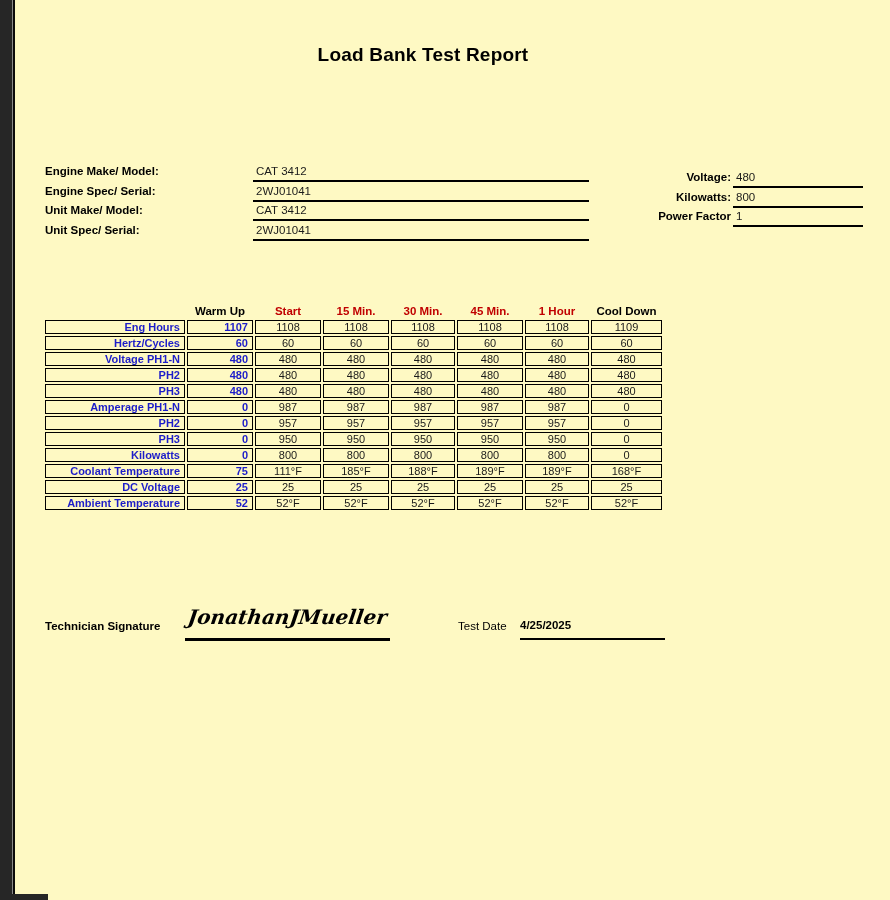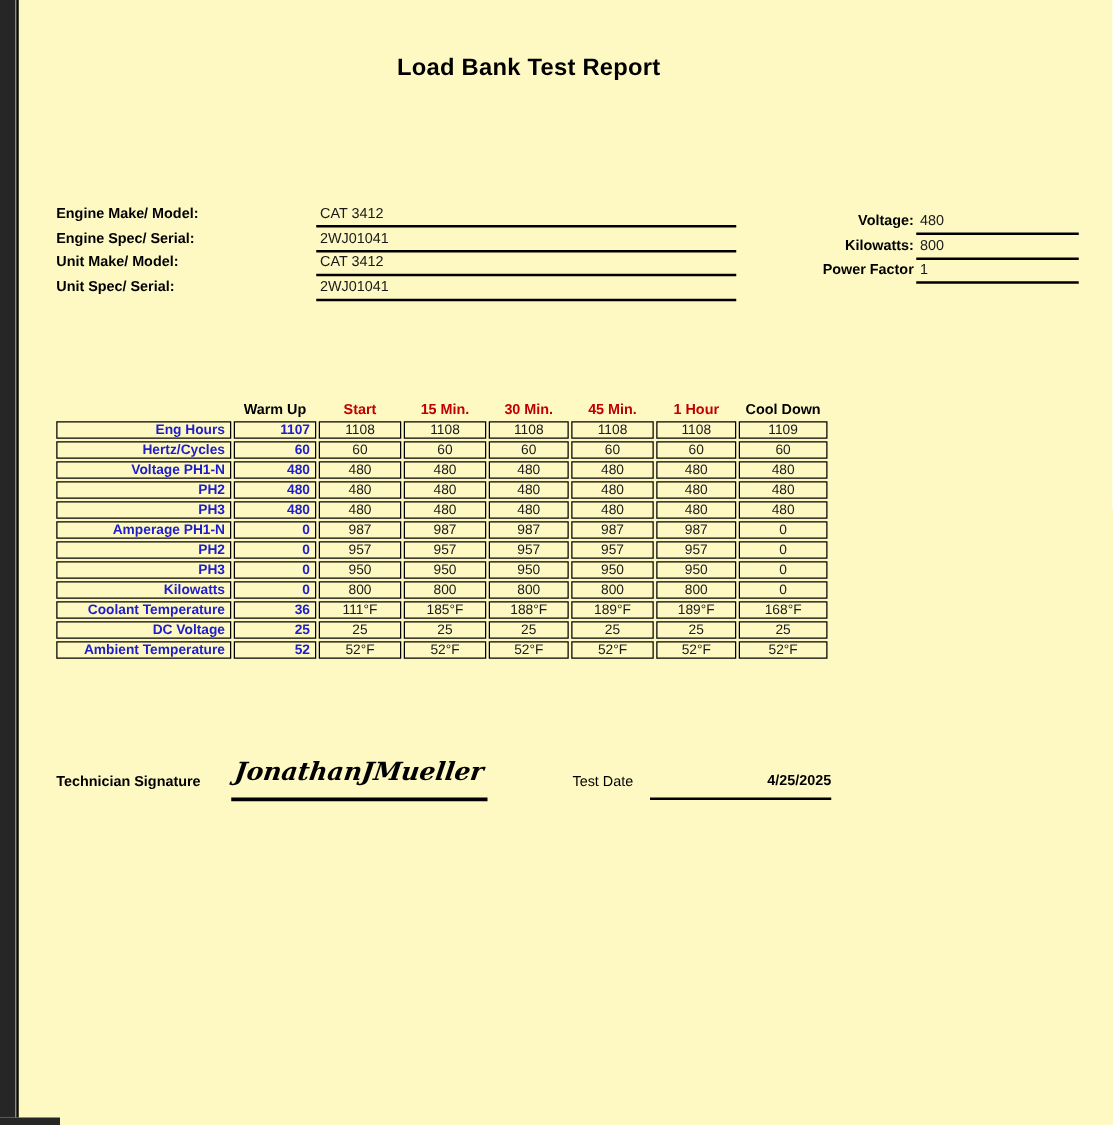--- a/index.html
+++ b/index.html
@@ -27,21 +27,21 @@
   .fields-right .f-label { width:133px; text-align:right; }
   .f-value {
     position:absolute; top:0; height:17px; line-height:17px; box-sizing:content-box;
     border-bottom:2px solid #000; font-size:11.5px; color:#1a1a1a; padding-left:3px; white-space:nowrap;
   }
   .fields-left  .f-value { left:208px; width:333px; }
   .fields-right .f-value { left:135px; width:127px; }
 
   table.readings {
     position:absolute; left:43px; top:302px;
-    border-collapse:separate; border-spacing:2px; table-layout:fixed;margin-top:17px;
+    border-collapse:separate; border-spacing:2px; table-layout:fixed;
   }
   table.readings th {
     height:14px; padding:0; font-size:11.5px; font-weight:bold; line-height:14px;
     text-align:center; white-space:nowrap;
   }
   table.readings th.red { color:var(--red,#c00000); }
   table.readings td {
     border:1px solid #000; height:12px; padding:0 4px; font-size:11px; line-height:12px;
     white-space:nowrap; overflow:hidden;
   }
@@ -50,21 +50,21 @@
   td.val       { text-align:center; color:#1a1a1a; }
 
   .sig-label  { position:absolute; left:45px;  top:620px; font-weight:bold; font-size:11.5px; }
   .sig-script {
     position:absolute; left:185px; top:605px; width:205px; text-align:center;
     font-family:"DejaVu Serif", serif; font-style:italic; font-weight:bold; font-size:20px;
     transform:skewX(-8deg); white-space:nowrap;
   }
   .sig-line   { position:absolute; left:185px; top:638px; width:205px; height:3px; background:#000; }
   .date-label { position:absolute; left:458px; top:620px; font-weight:normal; font-size:11.5px; }
-  .date-value { position:absolute; left:520px; top:619px; width:145px; text-align:right; font-weight:bold; font-size:11.5px; }
+  .date-value { position:absolute; left:520px; top:619px; width:145px; text-align:left; font-weight:bold; font-size:11.5px; }
   .date-line  { position:absolute; left:520px; top:638px; width:145px; height:2px; background:#000; }
 </style>
 </head>
 <body>
 
 <div class="screen">
 
   <div class="edge-dark"></div>
   <div class="edge-light"></div>
   <div class="edge-black"></div>
@@ -214,21 +214,21 @@
           <td class="warm">0</td>
           <td class="val">800</td>
           <td class="val">800</td>
           <td class="val">800</td>
           <td class="val">800</td>
           <td class="val">800</td>
           <td class="val">0</td>
         </tr>
         <tr>
           <td class="row-label">Coolant Temperature</td>
-          <td class="warm">36</td>
+          <td class="warm">75</td>
           <td class="val">111°F</td>
           <td class="val">185°F</td>
           <td class="val">188°F</td>
           <td class="val">189°F</td>
           <td class="val">189°F</td>
           <td class="val">168°F</td>
         </tr>
         <tr>
           <td class="row-label">DC Voltage</td>
           <td class="warm">25</td>

